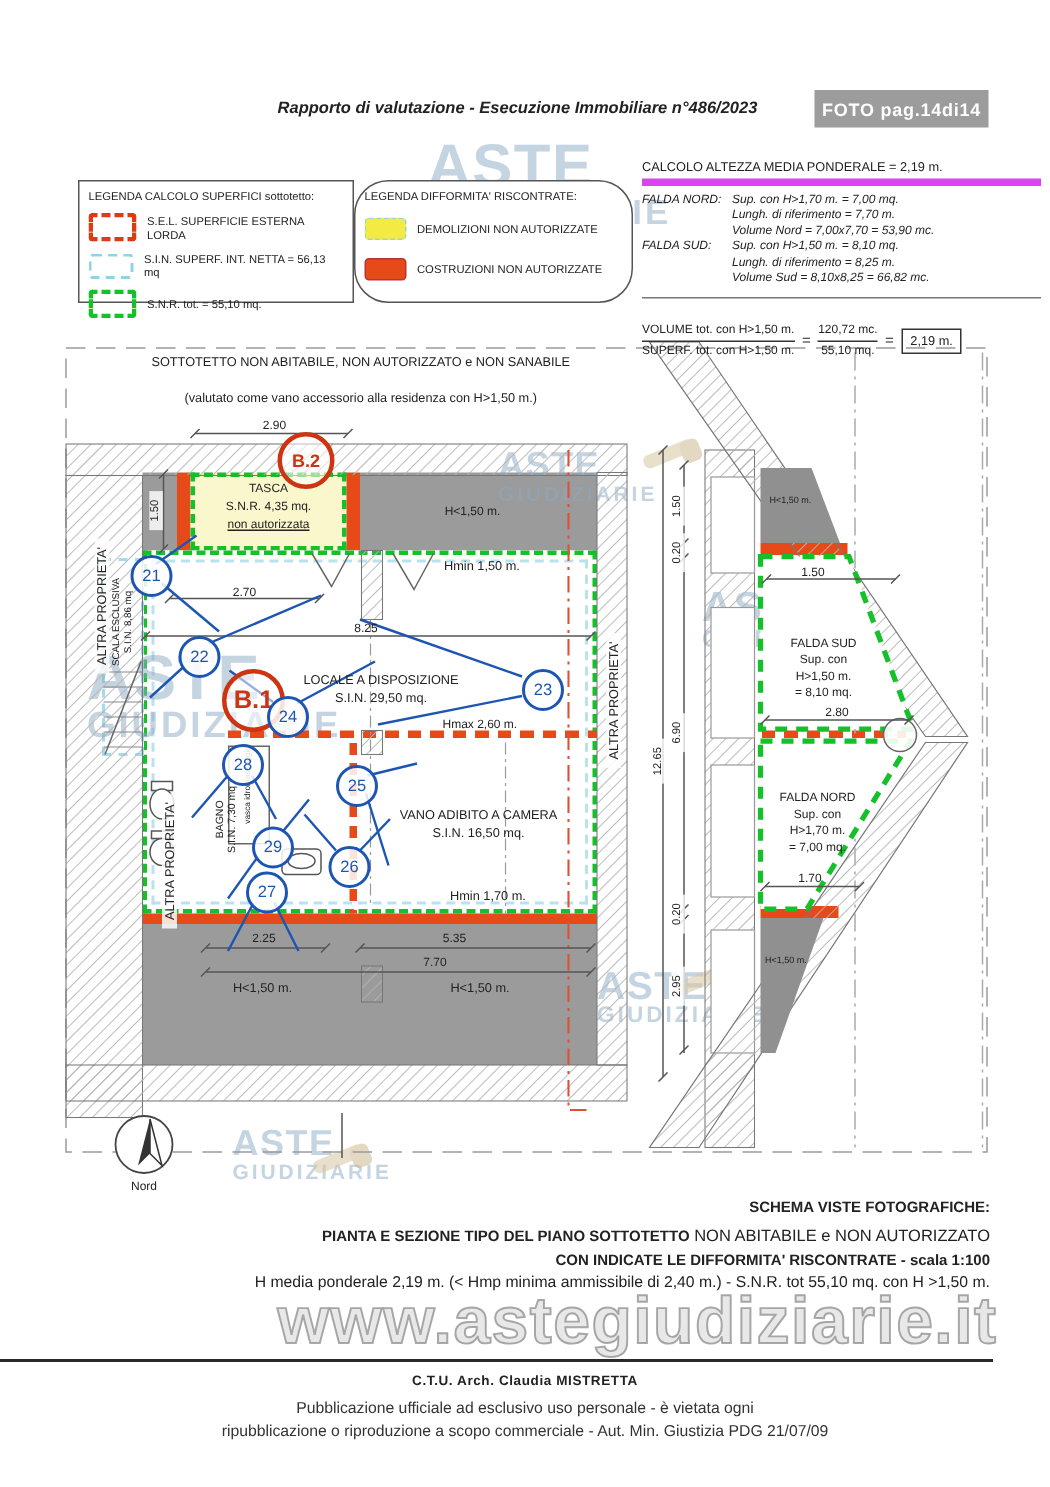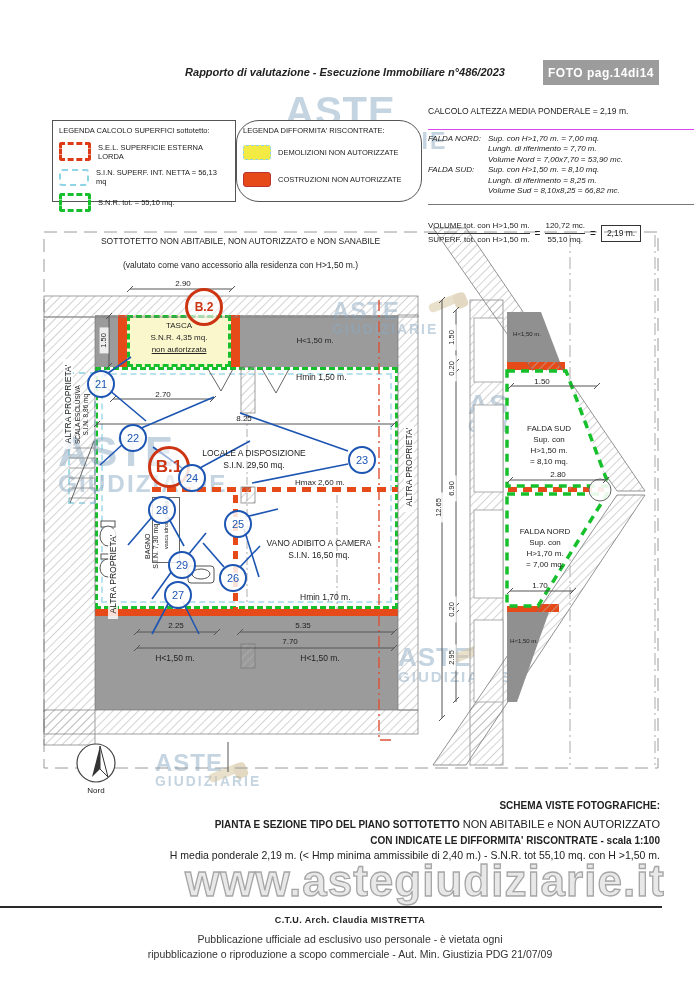--- a/index.html
+++ b/index.html
@@ -16,21 +16,21 @@
           background:rgba(255,255,255,.85);}
   .marker-red{position:absolute;z-index:5;border:3px solid #cc3412;border-radius:50%;color:#cc3412;
           font-weight:bold;display:flex;align-items:center;justify-content:center;background:rgba(255,255,255,.55);}
   .badge{position:absolute;background:#9c9c9c;color:#fff;font-weight:bold;font-size:12px;
          display:flex;align-items:center;justify-content:center;letter-spacing:.5px;}
   .legend-box{position:absolute;border:1px solid #555;background:#fff;padding:5px 6px;z-index:3;}
   .legend-title{font-size:7.5px;margin-bottom:4px;}
   .legend-item{display:flex;align-items:center;margin-top:7px;font-size:7.5px;}
   .sw{width:26px;height:13px;margin-right:7px;flex:0 0 auto;border-radius:3px;}
   .calc{position:absolute;font-size:8px;line-height:1.3;z-index:3;}
-  .calc-title{font-size:8.5px;border-bottom:1px solid #d946ef;padding-bottom:12px;margin-bottom:4px;}
+  .calc-title{font-size:8.5px;border-bottom:5px solid #d946ef;padding-bottom:2px;margin-bottom:4px;}
   .calc-row{display:flex;font-style:italic;}
   .calc-row .cl{width:60px;flex:0 0 auto;}
   .frac{display:flex;align-items:center;margin-top:8px;border-top:1px solid #777;padding-top:16px;}
   .frac .col{text-align:left;}
   .frac .top{border-bottom:1px solid #333;padding-bottom:1px;margin-bottom:1px;}
   .frac .eq{margin:0 5px;font-size:10px;}
   .result-box{border:1px solid #333;padding:2px 5px;font-size:8.5px;}
   .wm{position:absolute;color:rgba(138,170,196,.5);font-weight:bold;line-height:.95;z-index:2;letter-spacing:1px;}
   .wm .l2{font-size:.58em;letter-spacing:2px;}
   .gavel{position:absolute;z-index:2;opacity:.55;}

